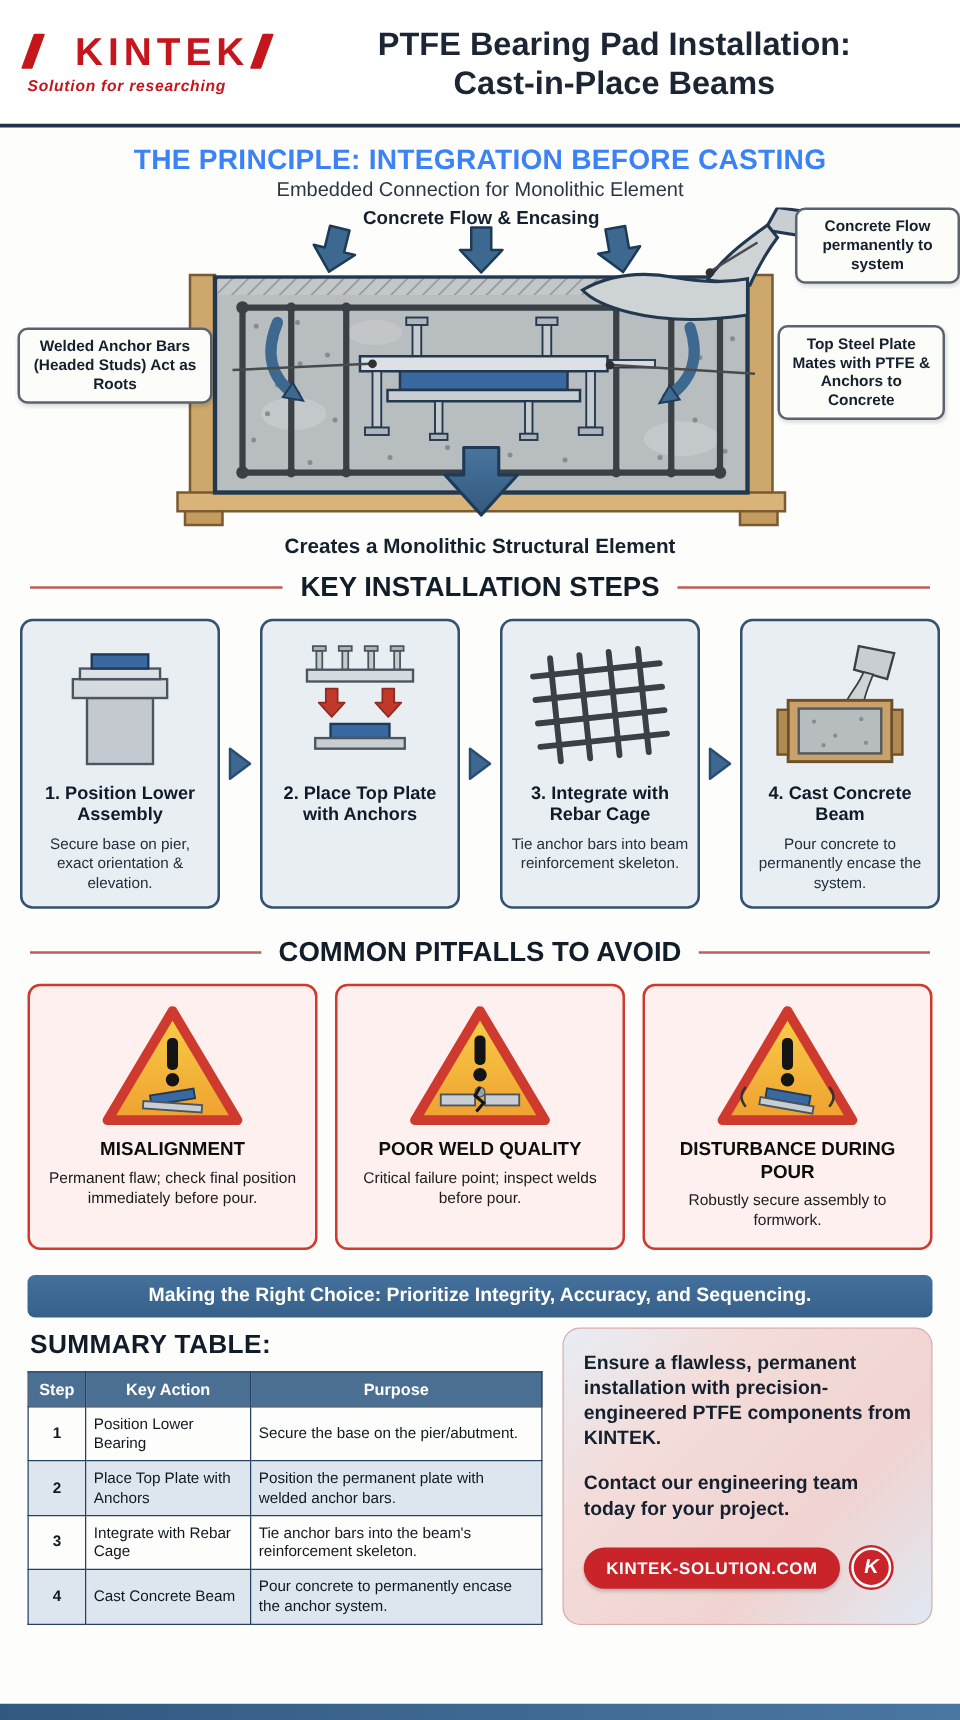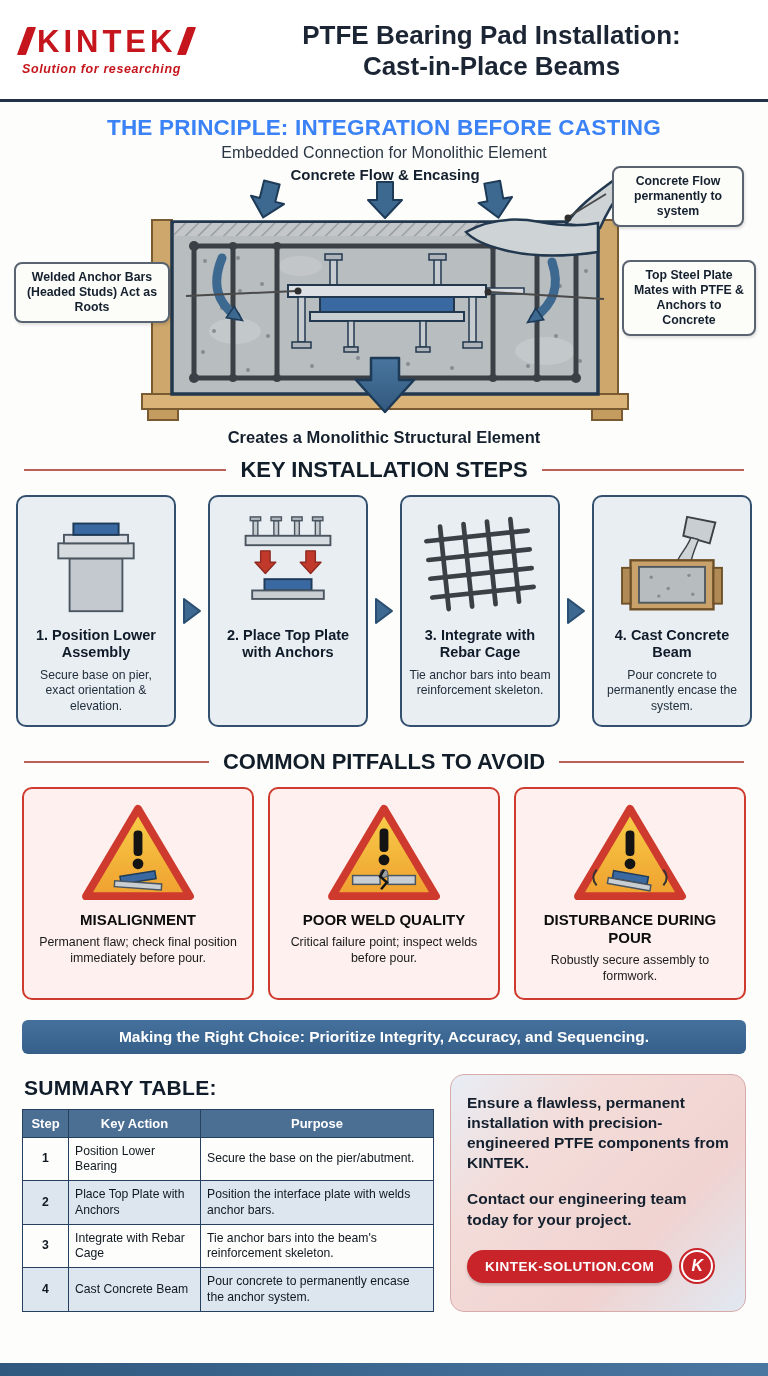--- a/index.html
+++ b/index.html
@@ -5,34 +5,34 @@
 <style>
   * { box-sizing: border-box; margin: 0; padding: 0; }
   body { font-family: "Liberation Sans", sans-serif; background:#ffffff; }
   .page { position:relative; width:768px; height:1376px; margin:0 auto; background:#fdfdfb; overflow:hidden; }
 
   
   .header { display:flex; align-items:center; height:102px; padding:8px 22px 6px; border-bottom:3px solid #223149; background:#fff; }
   .logo-block { width:215px; }
   .logo-row { display:flex; align-items:center; gap:6px; }
   .logo-slash { display:inline-block; width:9px; height:28px; background:#c4161c; transform:skewX(-20deg); border-radius:1px; }
-  .logo-text { color:#c4161c; font-weight:bold; font-size:31px; letter-spacing:4px; line-height:1; }
+  .logo-text { color:#c4161c; font-weight:bold; font-size:31px; letter-spacing:4px; line-height:1;margin-left:23px; }
   .logo-tagline { color:#c4161c; font-style:italic; font-weight:bold; font-size:12.5px; margin-top:5px; letter-spacing:0.6px; }
   .header-title { flex:1; text-align:center; font-weight:bold; color:#1b2533; font-size:26px; line-height:1.18; }
 
   
   .principle { text-align:center; }
   .principle-h { font-size:22.5px; font-weight:bold; color:#3b82f6; margin-top:13px; letter-spacing:0.2px; }
   .principle-sub { font-size:16px; color:#2a3644; margin-top:3px; }
   .diagram { position:relative; width:768px; height:262px; margin-top:4px; }
   .diagram svg { position:absolute; left:0; top:0; }
   .flow-label { position:absolute; top:0px; left:204px; width:362px; text-align:center; font-weight:bold; font-size:15px; color:#15202e; }
   .callout { position:absolute; background:#fcfcf9; border:2px solid #5a6470; border-radius:8px; padding:6px 7px; font-size:12.3px; font-weight:bold; color:#15202e; text-align:center; line-height:1.22; box-shadow:1px 2px 3px rgba(0,0,0,0.12); }
   .callout-left { left:14px; top:96px; width:156px; }
-  .callout-right-top { right:24px; top:0px; width:132px; }
+  .callout-right-top { right:0; top:0px; width:132px; }
   .callout-right-bottom { right:12px; top:94px; width:134px; }
   .mono-caption { font-weight:bold; font-size:16.5px; color:#15202e; margin-top:0px; }
 
   
   .heading-row { display:flex; align-items:center; gap:14px; margin:10px 24px 12px; }
   .heading-row .rule { flex:1; height:2px; background:#b0433a; opacity:0.85; }
   .heading-row h2 { font-size:22px; font-weight:bold; color:#121d2a; white-space:nowrap; }
 
   
   .steps-row { display:flex; justify-content:center; align-items:stretch; gap:5px; padding:0 8px; }
@@ -46,21 +46,21 @@
   .pitfalls-row { display:flex; gap:14px; padding:0 22px; }
   .pitfall-card { flex:1; background:#fdf0ee; border:2px solid #cf3a2e; border-radius:10px; padding:12px 10px 14px; text-align:center; }
   .pitfall-icon { display:flex; justify-content:center; }
   .pitfall-title { font-weight:bold; font-size:15px; color:#0d0d0d; margin-top:8px; line-height:1.2; }
   .pitfall-desc { font-size:12.4px; color:#1b1b1b; margin-top:5px; line-height:1.3; }
 
   
   .choice-banner { margin:20px 22px 0; background:linear-gradient(180deg,#44719c,#36608a); color:#fff; font-weight:bold; font-size:15.5px; text-align:center; padding:8px 12px; border-radius:6px; }
 
   
-  .summary { display:flex; gap:16px; padding:0 22px; margin-top:20px; }
+  .summary { display:flex; gap:16px; padding:0 22px; margin-top:8px; }
   .summary-left { width:412px; }
   .summary-h { font-size:21px; font-weight:bold; color:#101c2a; margin:2px 0 9px 2px; letter-spacing:0.3px; }
   table.summary-table { border-collapse:collapse; width:100%; }
   .summary-table th { background:#4b6e93; color:#fff; font-size:13px; padding:6px 6px; border:1.5px solid #26415f; }
   .summary-table td { font-size:12.2px; color:#101820; padding:6px 6px; border:1.5px solid #26415f; line-height:1.25; }
   .summary-table tr.alt td { background:#dde6ee; }
   .summary-table td.c { text-align:center; font-weight:bold; }
 
   .cta-panel { flex:1; border-radius:14px; border:1.5px solid #d8abab; padding:18px 16px 16px; background:linear-gradient(135deg,#e7edf5 0%, #f3dcd9 30%, #f0d3d1 68%, #e0e9f2 100%); }
   .cta-text { font-weight:bold; font-size:15.5px; color:#14202e; line-height:1.3; }
@@ -431,21 +431,21 @@
         </thead>
         <tbody>
           <tr>
             <td class="c">1</td>
             <td>Position Lower Bearing</td>
             <td>Secure the base on the pier/abutment.</td>
           </tr>
           <tr class="alt">
             <td class="c">2</td>
             <td>Place Top Plate with Anchors</td>
-            <td>Position the interface plate with welds anchor bars.</td>
+            <td>Position the permanent plate with welded anchor bars.</td>
           </tr>
           <tr>
             <td class="c">3</td>
             <td>Integrate with Rebar Cage</td>
             <td>Tie anchor bars into the beam's reinforcement skeleton.</td>
           </tr>
           <tr class="alt">
             <td class="c">4</td>
             <td>Cast Concrete Beam</td>
             <td>Pour concrete to permanently encase the anchor system.</td>

